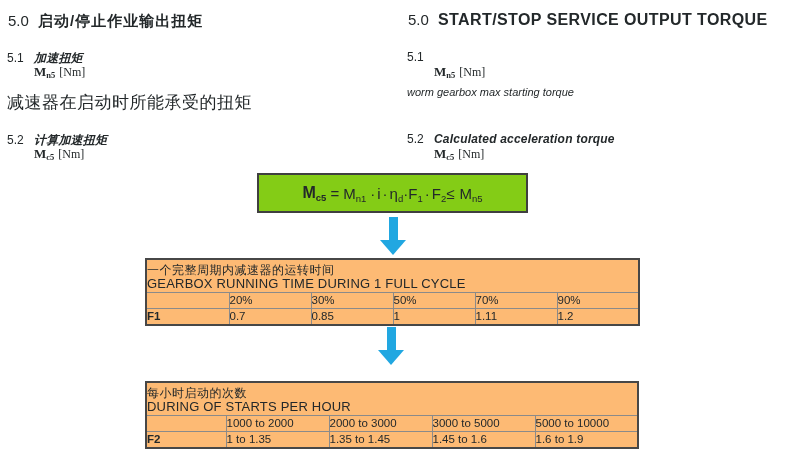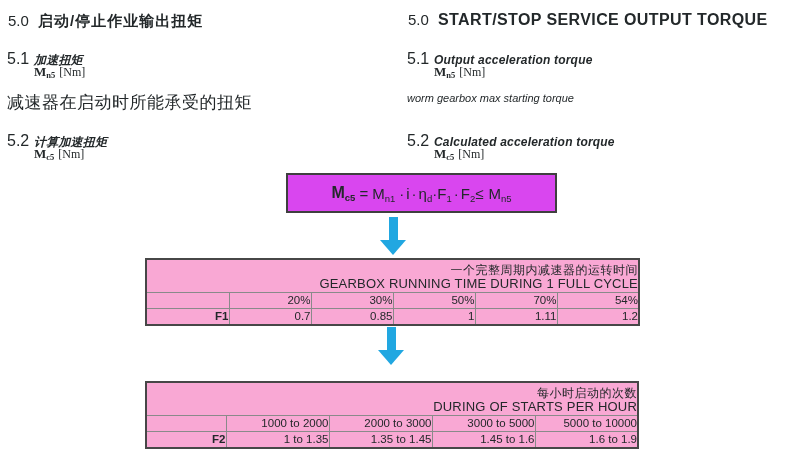--- a/index.html
+++ b/index.html
@@ -9,21 +9,21 @@
     font-family:"Liberation Sans","DejaVu Sans",sans-serif;
     -webkit-font-smoothing:antialiased;
   }
   .abs{position:absolute;}
   
   .h-row{display:flex;align-items:baseline;}
   .h-no{width:30px;flex:0 0 30px;font-size:15px;}
   .h-title-zh{font-size:15px;font-weight:bold;letter-spacing:1px;}
   .h-title-en{font-size:16px;font-weight:bold;letter-spacing:.4px;}
   .s-row{display:flex;align-items:baseline;}
-  .s-no{width:27px;flex:0 0 27px;font-size:16px;}
+  .s-no{width:27px;flex:0 0 27px;font-size:12px;}
   .s-title{font-size:12px;font-weight:bold;font-style:italic;letter-spacing:.2px;}
   .sym-line{font-size:12px;font-family:Liberation Serif, serif;}
   .sym-base{font-weight:bold;font-size:13px;}
   .sym-sub{font-weight:bold;font-size:8.5px;position:relative;top:2px;left:0;}
   .sym-unit{margin-left:4px;}
   .desc-zh{font-size:17px;letter-spacing:.5px;text-align:center;}
   .desc-en{font-size:11px;font-style:italic;}
   
   .formula-box{
     left:257px;top:173px;width:267px;height:36px;
@@ -37,22 +37,22 @@
   .f-bold{font-weight:bold;font-size:16px;margin-right:2px;}
   
   .down-arrow{width:26px;}
   .down-arrow .stem{width:9px;height:23px;margin:0 auto;}
   .down-arrow .head{width:0;height:0;margin:0 auto;
     border-left:13px solid transparent;border-right:13px solid transparent;
     border-top-width:15px;border-top-style:solid;}
   
   table.factor{
     position:absolute;border-collapse:collapse;table-layout:fixed;
-    font-size:11.5px;text-align:right;color:#23282a;
-    border:2px solid #474747;background:#f9a8d4;
+    font-size:11.5px;text-align:left;color:#23282a;
+    border:2px solid #474747;background:#fdba74;
   }
   table.factor td{border:1px solid #8a8a8a;padding:0;height:15px;line-height:15px;overflow:hidden;}
   table.factor td.hdr{height:31px;line-height:14px;padding-top:1px;}
   table.factor .lbl{font-weight:bold;}
   .t-title-zh{font-size:12px;letter-spacing:.5px;}
   .t-title-en{font-size:13px;letter-spacing:.2px;}
 </style>
 </head>
 <body>
 
@@ -78,36 +78,35 @@
   <span class="sym-base">M</span><span class="sym-sub">c5</span><span class="sym-unit">[Nm]</span>
 </div>
 
 <div class="abs h-row" style="left:408px;top:11px;">
   <span class="h-no">5.0</span>
   <span class="h-title-en">START/STOP SERVICE OUTPUT TORQUE</span>
 </div>
 
 <div class="abs s-row" style="left:407px;top:50px;">
   <span class="s-no">5.1</span>
-  <span class="s-title">Output acceleration torque</span>
 </div>
 <div class="abs sym-line" style="left:434px;top:64px;">
   <span class="sym-base">M</span><span class="sym-sub">n5</span><span class="sym-unit">[Nm]</span>
 </div>
-<div class="abs desc-en" style="left:407px;top:92px;">worm gearbox max starting torque</div>
+<div class="abs desc-en" style="left:407px;top:86px;">worm gearbox max starting torque</div>
 
 <div class="abs s-row" style="left:407px;top:132px;">
   <span class="s-no">5.2</span>
   <span class="s-title">Calculated acceleration torque</span>
 </div>
 <div class="abs sym-line" style="left:434px;top:146px;">
   <span class="sym-base">M</span><span class="sym-sub">c5</span><span class="sym-unit">[Nm]</span>
 </div>
 
-<div class="abs formula-box" style="background: #d946ef; margin-left: 29px;">
+<div class="abs formula-box" style="background: #84cc16;">
   <span class="tok f-bold"><span>M</span><sub>c5</sub></span>
   <span class="tok">=</span>
   <span class="tok"><span>M</span><sub>n1</sub></span>
   <span class="tok">·</span>
   <span class="tok-tight">i</span>
   <span class="tok">·</span>
   <span class="tok-tight"><span>η</span><sub>d</sub></span>
   <span class="tok-tight">·</span>
   <span class="tok-tight"><span>F</span><sub>1</sub></span>
   <span class="tok">·</span>
@@ -136,21 +135,21 @@
       <div class="t-title-zh">一个完整周期内减速器的运转时间</div>
       <div class="t-title-en">GEARBOX RUNNING TIME DURING 1 FULL CYCLE</div>
     </td>
   </tr>
   <tr>
     <td></td>
     <td>20%</td>
     <td>30%</td>
     <td>50%</td>
     <td>70%</td>
-    <td>54%</td>
+    <td>90%</td>
   </tr>
   <tr>
     <td class="lbl">F1</td>
     <td>0.7</td>
     <td>0.85</td>
     <td>1</td>
     <td>1.11</td>
     <td>1.2</td>
   </tr>
 </tbody>

